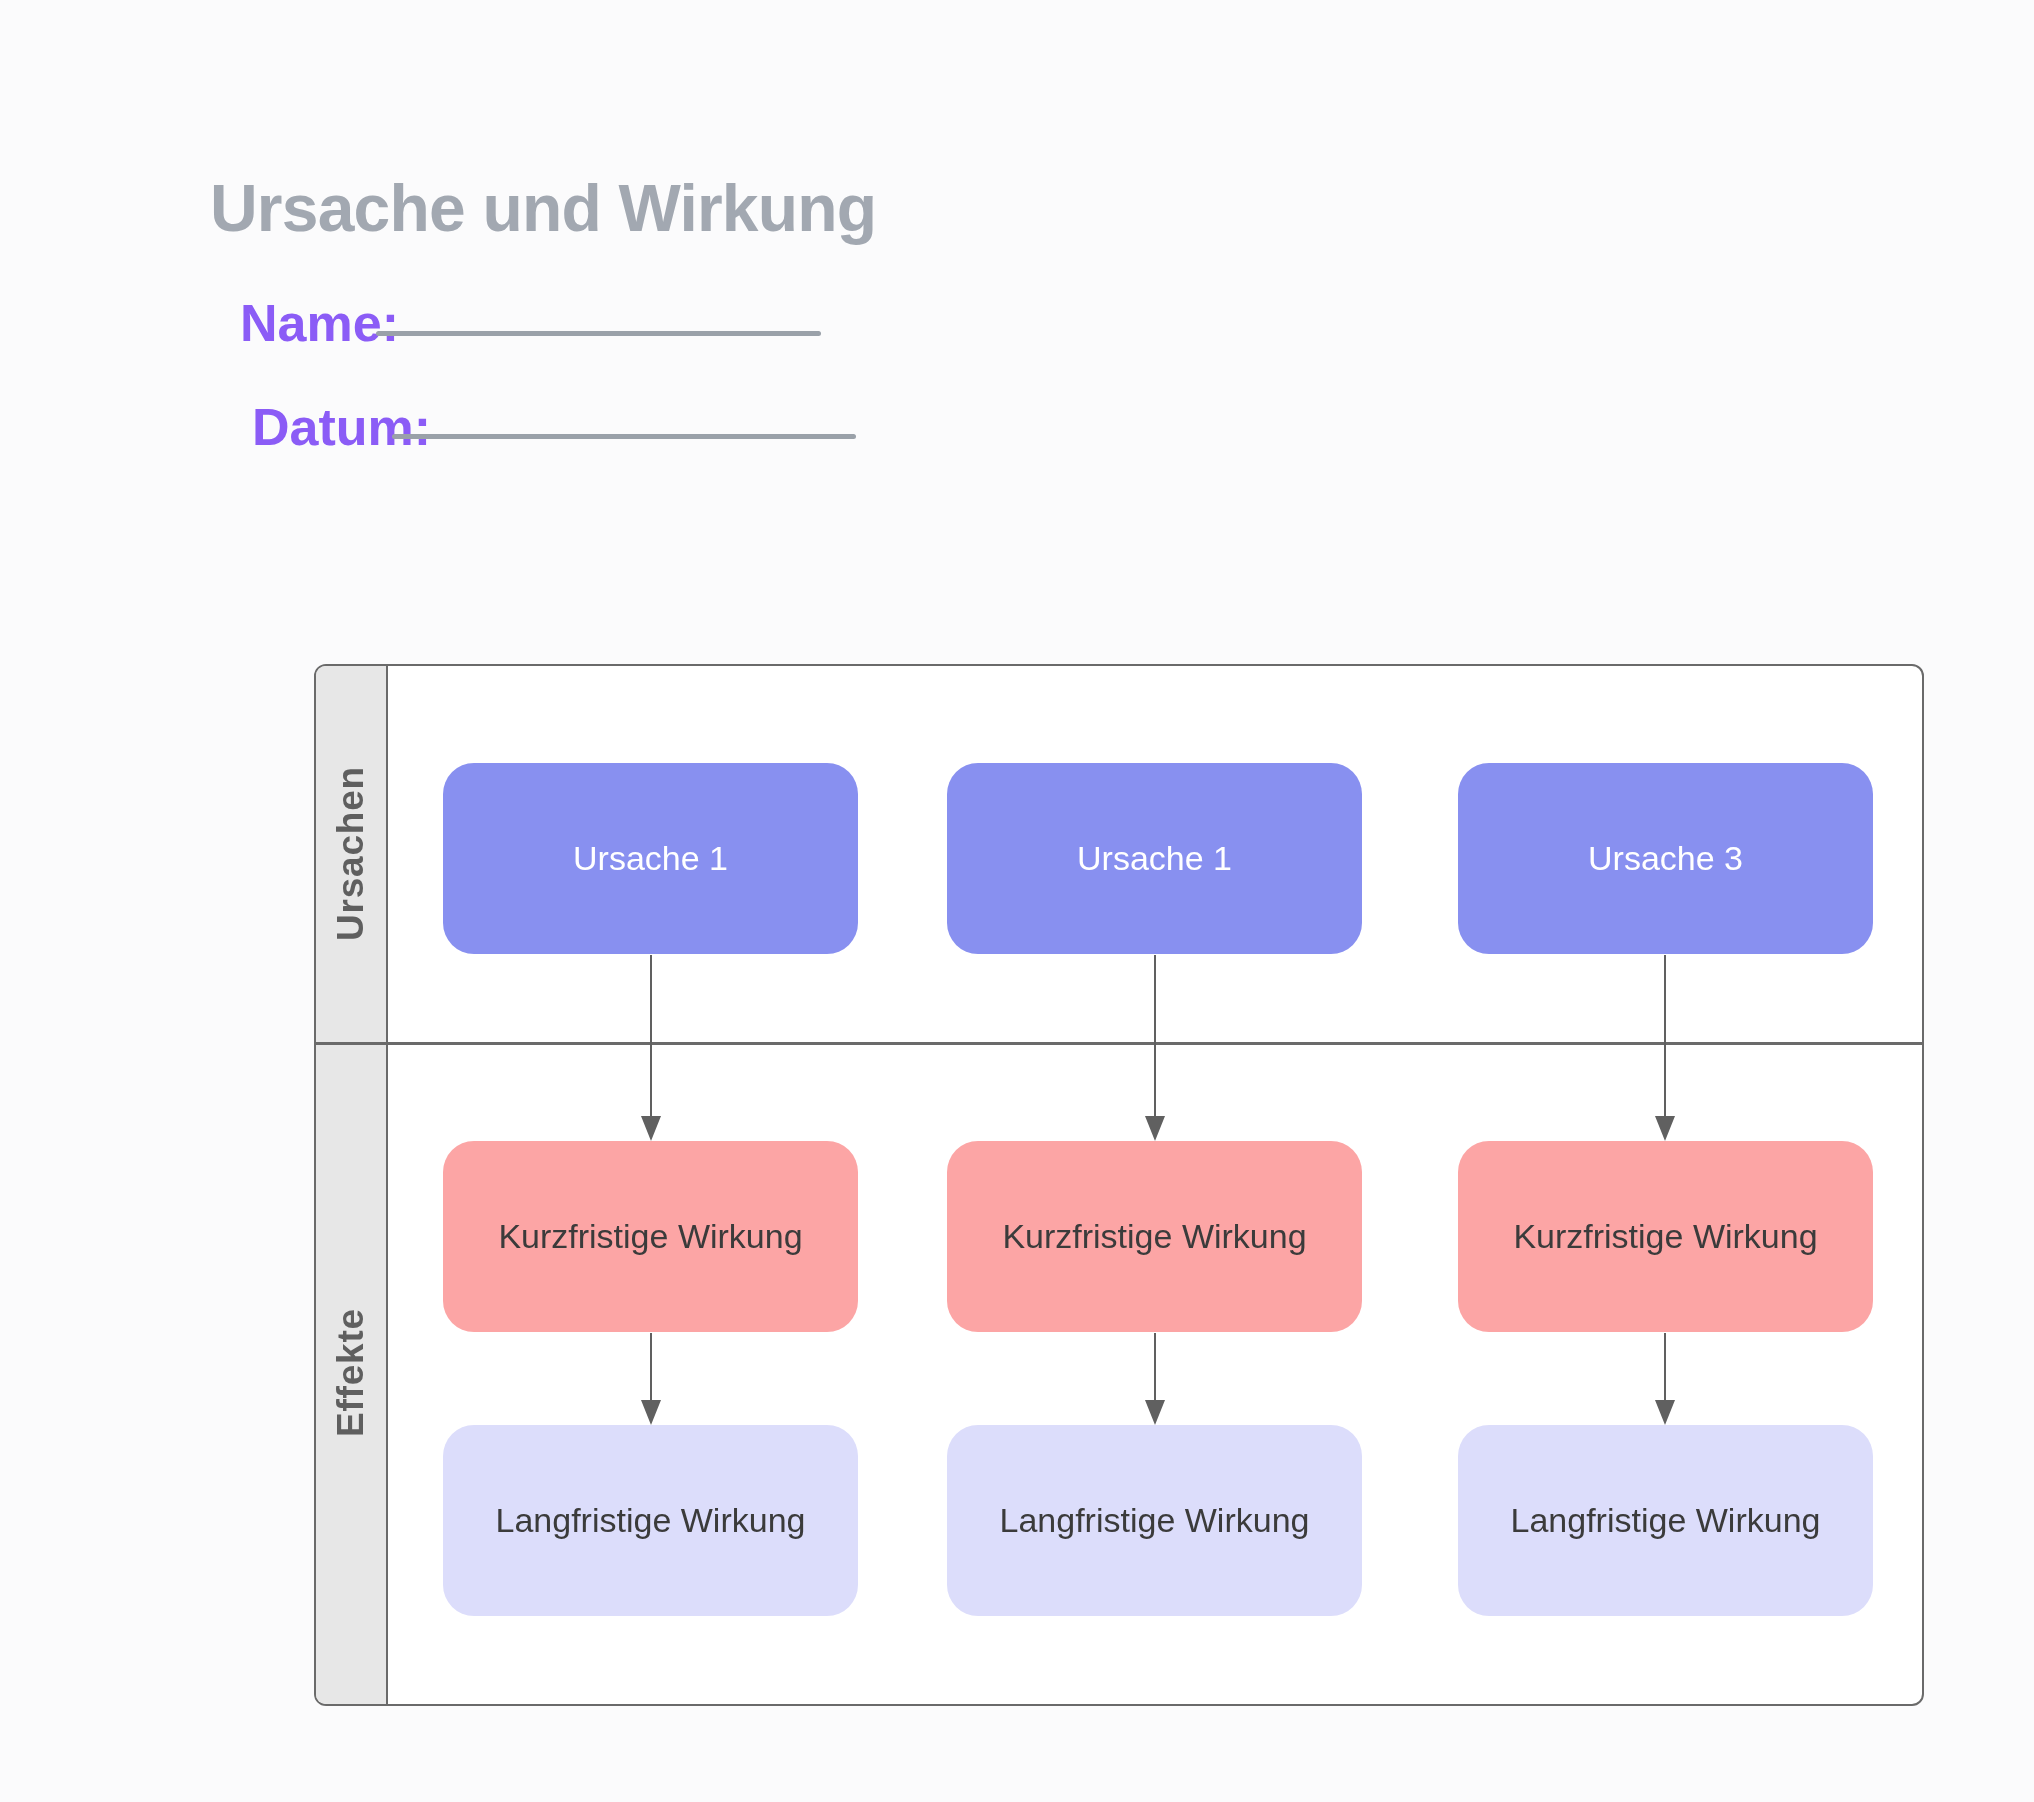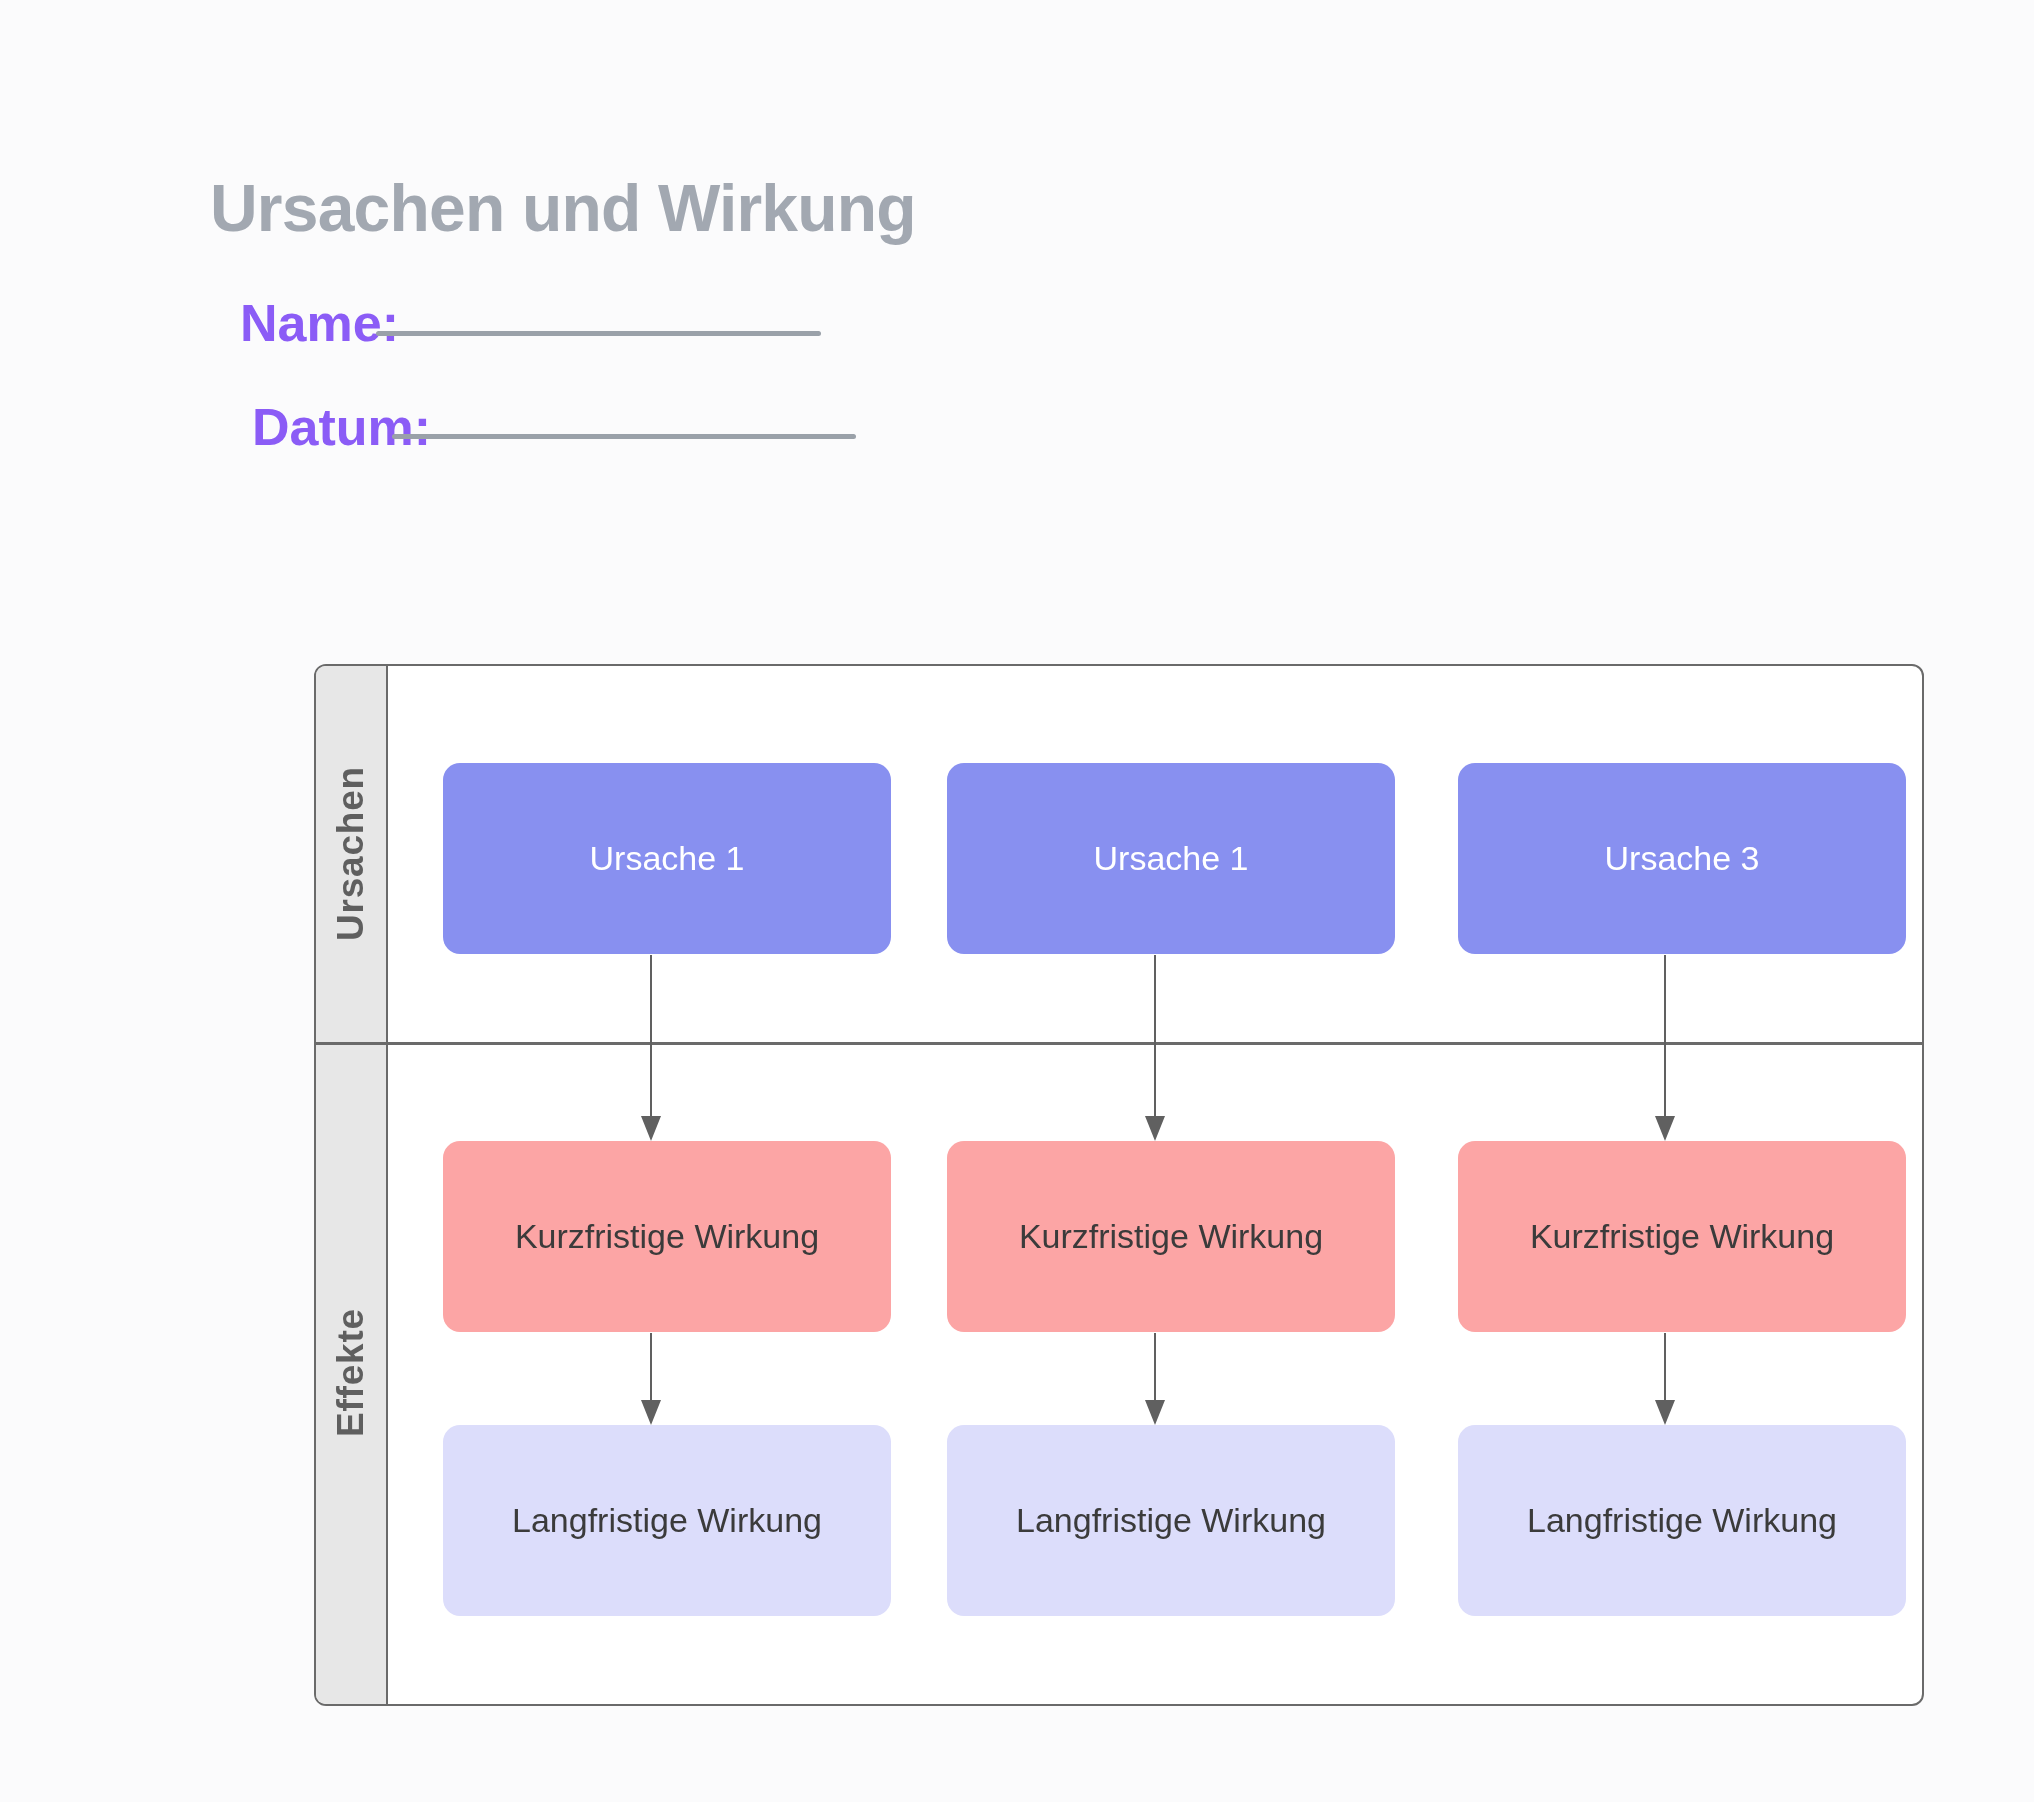--- a/index.html
+++ b/index.html
@@ -76,23 +76,23 @@
   .row-divider {
     position: absolute;
     left: 0;
     right: 0;
     top: 376px;
     height: 2.5px;
     background: #6a6a6a;
   }
   .node {
     position: absolute;
-    width: 448px;
+    width: 415px;
     height: 191px;
-    border-radius: 17px;
+    border-radius: 31px;
     display: flex;
     align-items: center;
     justify-content: center;
     font-size: 34px;
     text-align: center;
   }
   .node.cause { background: #8890f0; color: #ffffff; }
   .node.short { background: #fca5a5; color: #3b3b3b; }
   .node.long  { background: #dcddfb; color: #3b3b3b; align-items: center; }
   .arrow {
@@ -113,21 +113,21 @@
     border-left: 10.2px solid transparent;
     border-right: 10.2px solid transparent;
     border-top: 25.4px solid #606060;
   }
 </style>
 </head>
 <body>
 
 <div class="page">
 
-  <h1 class="title">Ursachen und Wirkung</h1>
+  <h1 class="title">Ursache und Wirkung</h1>
 
   <span class="field-label" style="left:240px; top:293px">Name:</span>
   <div class="blank-line" style="left:376px; top:331px; width:445px"></div>
 
   <span class="field-label" style="left:252px; top:397px">Datum:</span>
   <div class="blank-line" style="left:392px; top:434px; width:464px"></div>
 
   <div class="diagram">
 
     <div class="sidebar">

